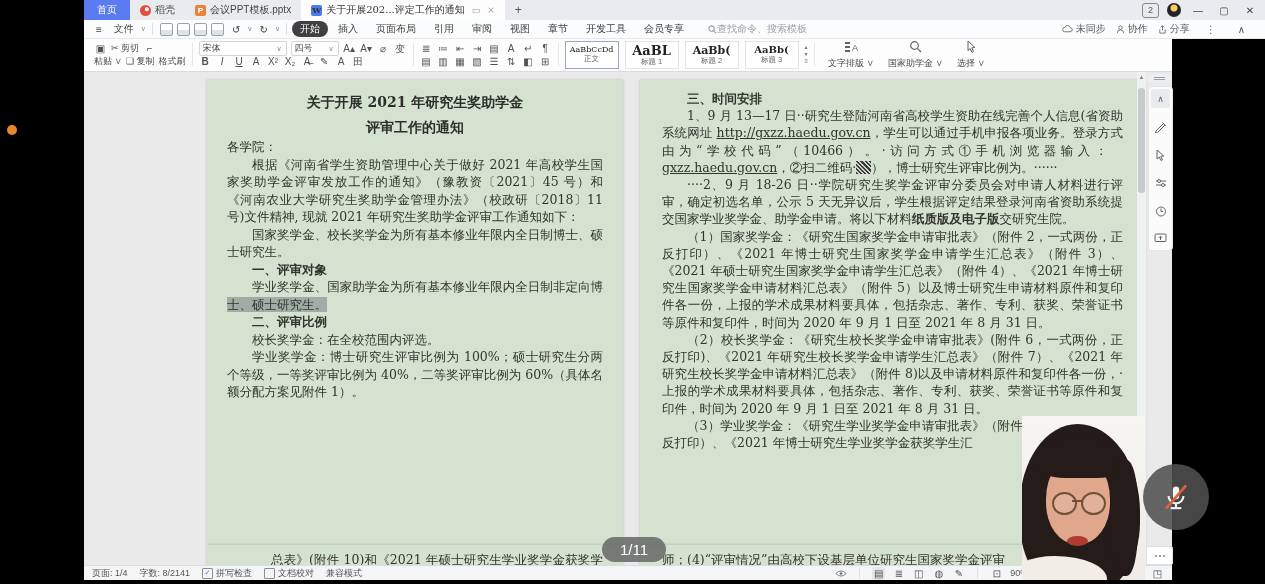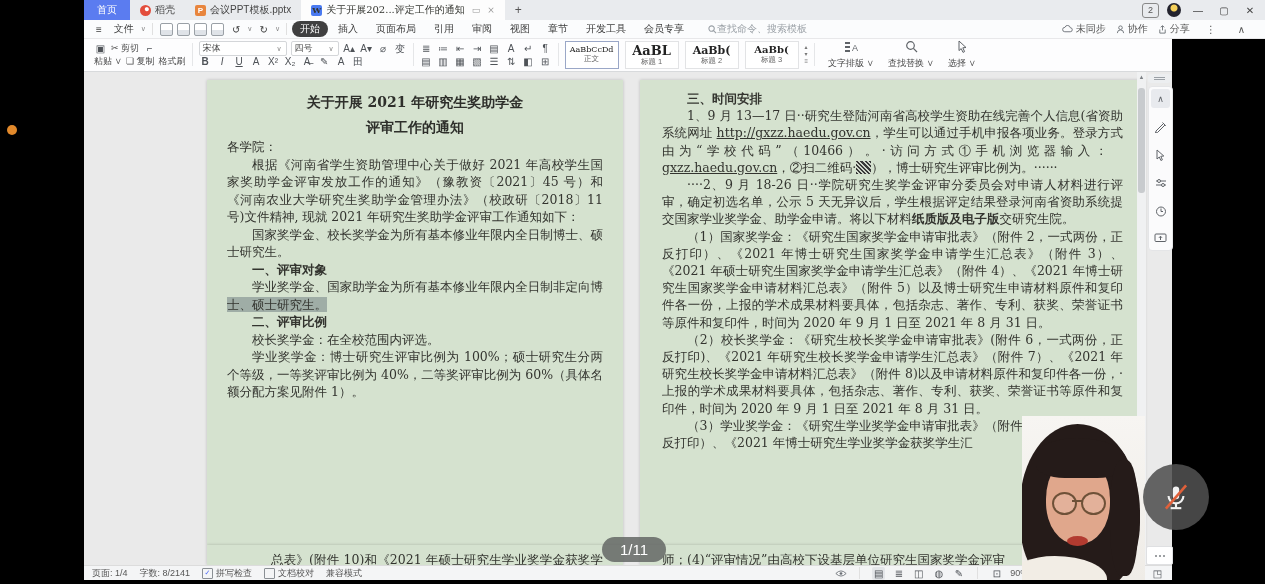--- a/index.html
+++ b/index.html
@@ -287,21 +287,21 @@
             <rect x="1" y="10" width="5" height="2" fill="#5f6368"></rect>
             <text x="8" y="11" font-size="9" fill="#5f6368">A</text>
           </svg></span>
         <span>文字排版 ∨</span>
       </div>
       <div class="bigtool">
         <span><svg width="13" height="13" viewBox="0 0 13 13">
             <circle cx="5.5" cy="5.5" r="3.8" fill="none" stroke="#5f6368" stroke-width="1.2"></circle>
             <line x1="8.4" y1="8.4" x2="12" y2="12" stroke="#5f6368" stroke-width="1.2"></line>
           </svg></span>
-        <span>查找替换 ∨</span>
+        <span>国家助学金 ∨</span>
       </div>
       <div class="bigtool">
         <span><svg width="11" height="13" viewBox="0 0 11 13">
             <path d="M2 1 L9 7.5 L5.8 7.8 L7.6 11.6 L6 12.4 L4.2 8.6 L2 10.6 Z" fill="none" stroke="#5f6368"></path>
           </svg></span>
         <span>选择 ∨</span>
       </div>
     </div>
 
   <div id="docarea" class="band">

